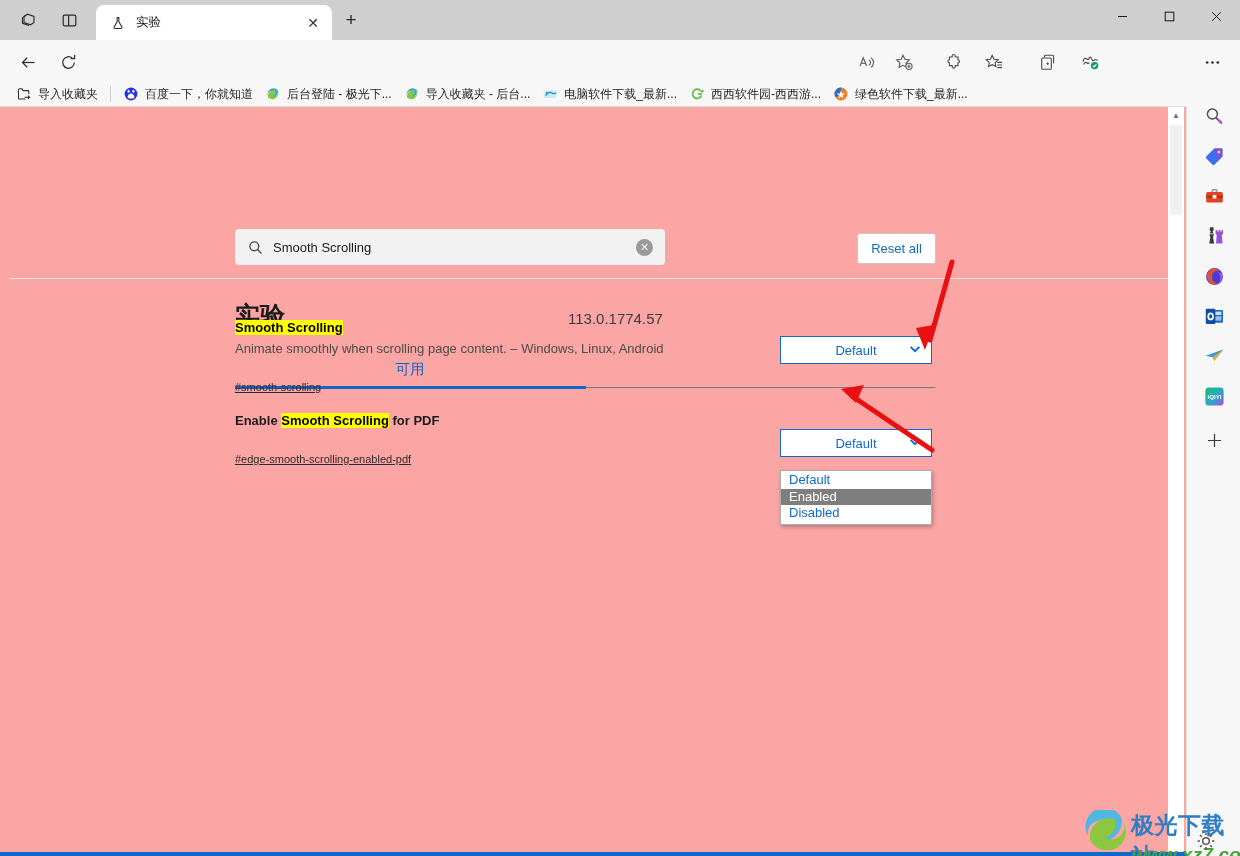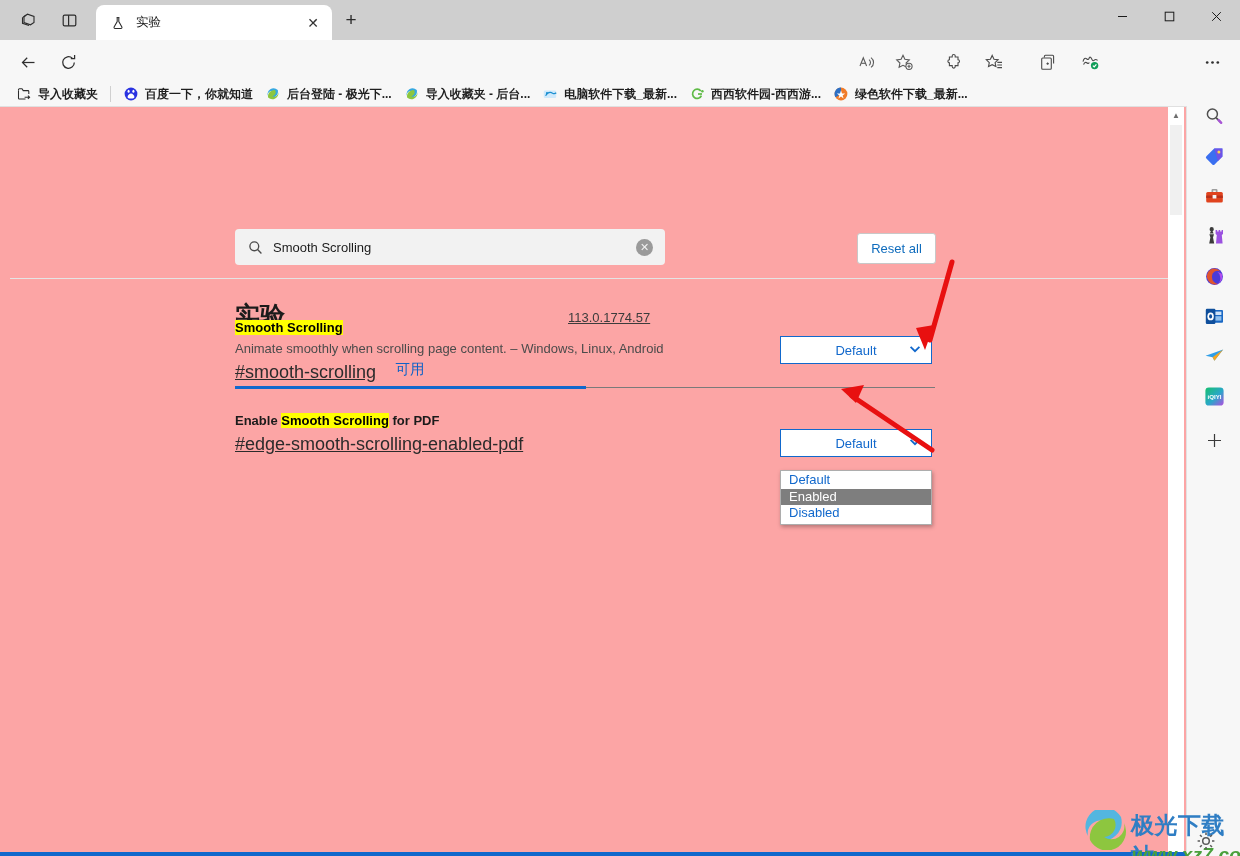--- a/index.html
+++ b/index.html
@@ -109,21 +109,21 @@
   .bookmarks {
     position: absolute; left:0; top: 82px; width: 1240px; height: 24px;
     background: #f7f7f7; display: flex; align-items: center;
   }
   .bm {
     display: flex; align-items: center; height: 22px;
     padding: 0 6px; border-radius: 3px; white-space: nowrap;
   }
   .bm-ico { width: 16px; height:16px; display:flex;align-items:center;justify-content:center;
             margin-right:6px; flex: 0 0 16px; }
-  .bm-txt { font-size: 12px; color: #1f1f1f; font-weight: bold; }
+  .bm-txt { font-size: 12px; color: #1f1f1f; }
   .bm-sep { width: 1px; height: 16px; background: #d0d0d0; margin: 0 6px; }
 
   
   .page {
     position: absolute; left:0; top: 106px; width: 1186px; height: 750px;
     background: #fca5a5; overflow: hidden;
   }
   .topline { position:absolute; left:0; top:0; width:1186px; height:1px; background:#e0e0e0; }
   .searchbox {
     position:absolute; left: 235px; top: 123px; width: 430px; height: 36px;
@@ -142,40 +142,40 @@
     display:flex; align-items:center; justify-content:center;
     font-size:13px; color:#0f6cbd;
   }
   .divider1 { position:absolute; left:10px; top:172px; width:1164px; height:1px; background:#e4e4e4; }
 
   .pagetitle {
     position:absolute; left:235px; top:193px;
     font-size:25px; color:#1b1b1b; font-weight:600;
   }
   .version {
-    position:absolute; left:568px; top:204px; font-size:13px; color:#3c3c3c;text-decoration:underline;
+    position:absolute; left:568px; top:204px; font-size:15px; color:#3c3c3c;
   }
 
   .tabs { position:absolute; left:235px; top:245px; width:700px; height:38px;text-decoration:underline; }
   .ftab {
     position:absolute; top:0; width:350px; height:36px;
     display:flex; align-items:center; justify-content:center;
     font-size:14.5px;
   }
   #ftab-available { left:0; color:#0f62c7; }
   #ftab-unavailable { left:350px; color:#4a4a4a; }
   .tabs-underline { position:absolute; left:0; top:36px; width:700px; height:1px; background:#7a7a7a; }
   .tabs-active { position:absolute; left:0; top:35px; width:351px; height:2.5px; background:#1168cc; }
 
   
   .entry { position:absolute; left:235px; width:700px; }
   .e-title { font-size:13px; color:#1b1b1b; font-weight:600; line-height:17px; }
   .hl { background:#ffff00; color:#000; }
   .e-desc { font-size:13px; color:#4b4b4b; line-height:17px; margin-top:4px; }
-  .e-link { font-size:18px; color:#2b2b2b; text-decoration:underline; line-height:17px; margin-top:7px; display:inline-block; }
+  .e-link { font-size:11px; color:#2b2b2b; text-decoration:underline; line-height:17px; margin-top:22px; display:inline-block; }
 
   .select {
     position:absolute; width:150px; height:26px;
     border:1.6px solid #1168cc; background:#fff;
     display:flex; align-items:center; justify-content:center;
     font-size:13px; color:#1168cc;
   }
   .select .chev { position:absolute; right:9px; top:5px; color:#1168cc; }
 
   .dropdown {

